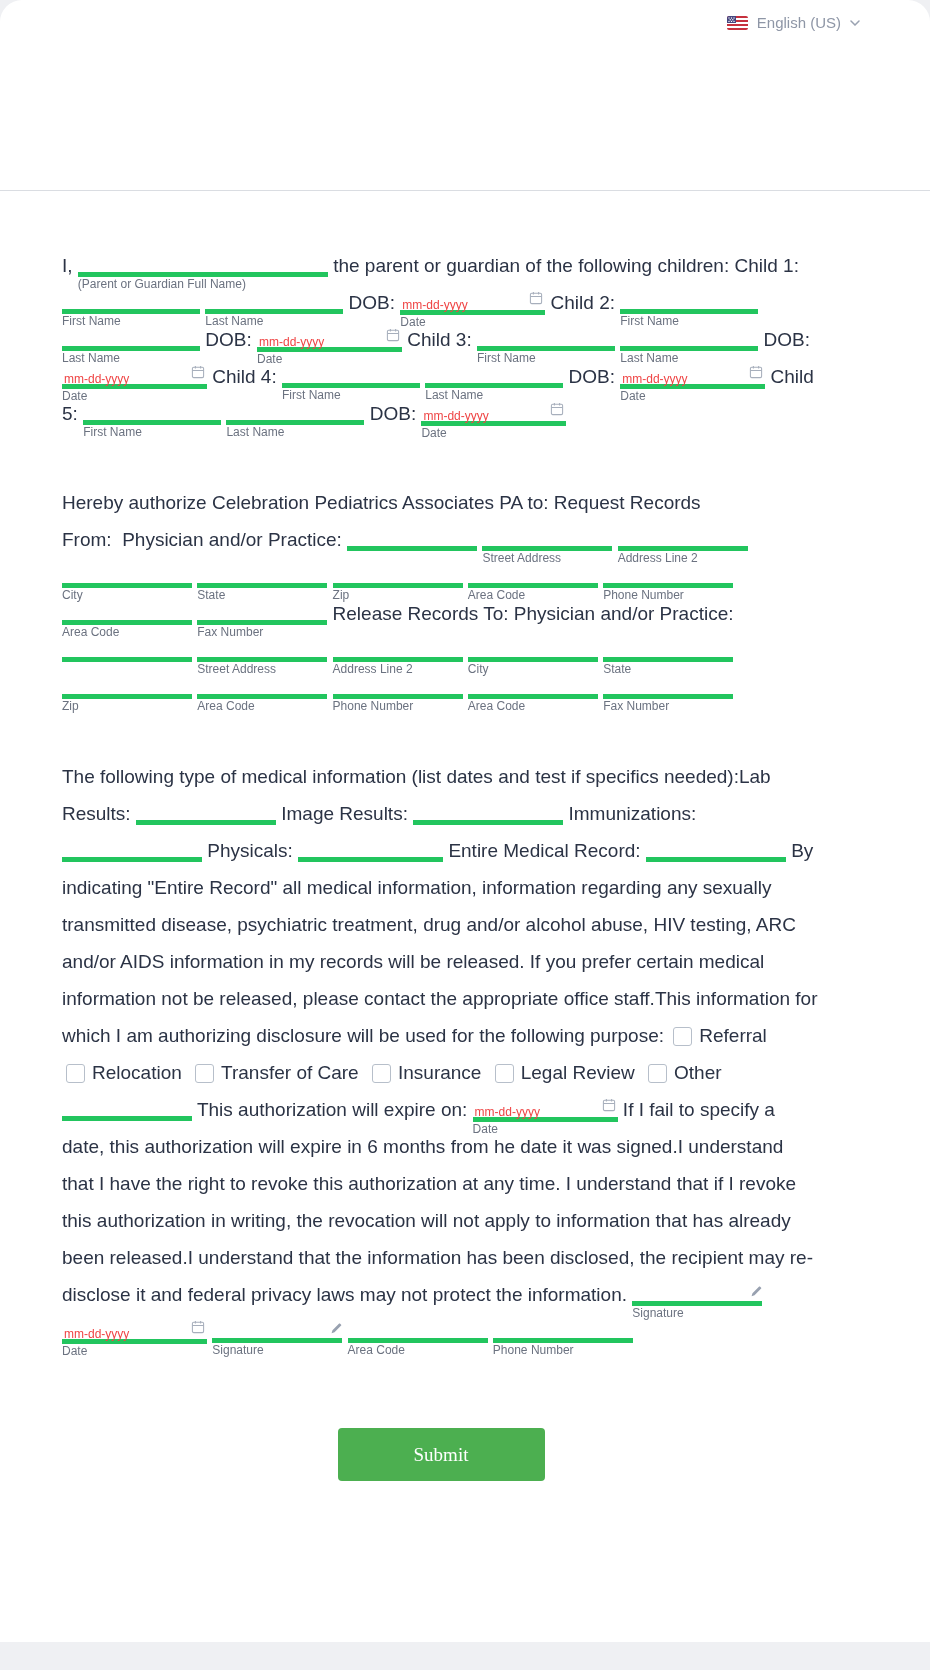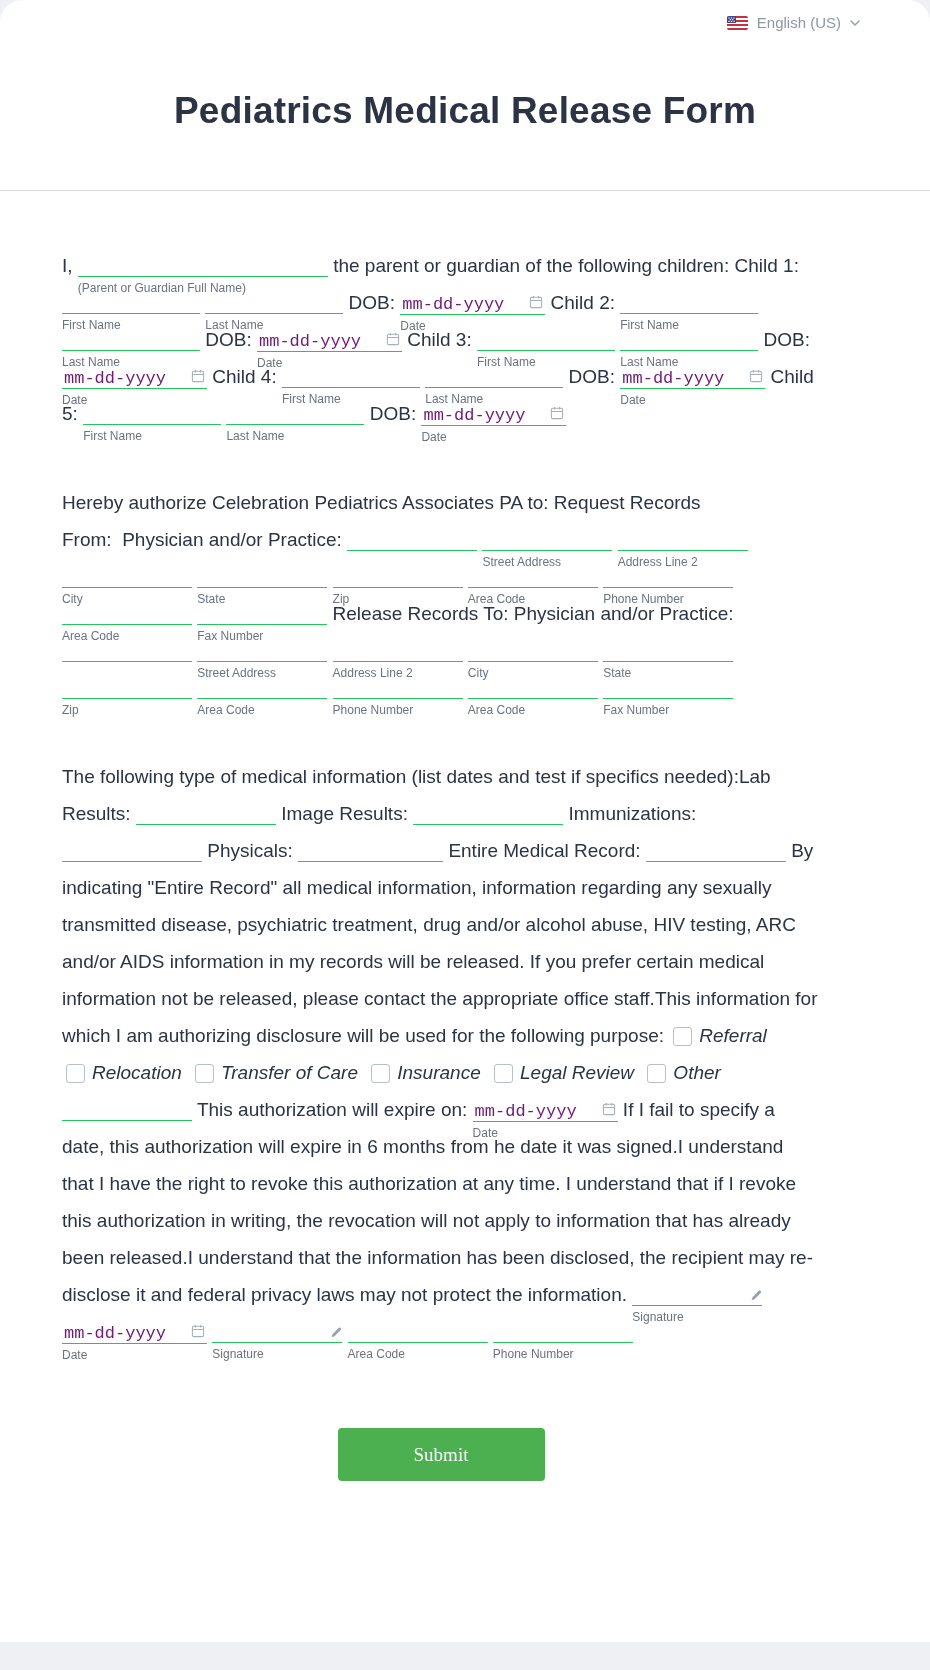--- a/index.html
+++ b/index.html
@@ -16,31 +16,31 @@
   .lang .caret { line-height: 0; }
   .title  { margin: 0; padding-top: 90px; text-align: center; font-size: 37px; font-weight: 700;
             color: #2b3345; letter-spacing: 0.2px; }
 
   .content { width: 758px; margin-left: 62px; padding-top: 56px; font-size: 19px; line-height: 37px; color: #2b3345; }
   .para    { margin: 0; }
   .para + .para { margin-top: 52px; }
 
   .txt { }
 
-  .field { display: inline-block; position: relative; border-bottom: 1px solid #22c55e; vertical-align: baseline; }
+  .field { display: inline-block; position: relative; border-bottom: 5px solid #22c55e; vertical-align: baseline; }
   .field.blank, .field.sig { height: 23px; margin-bottom: -5px; }
   .field.date  { height: 25px; line-height: 25px; white-space: nowrap; }
-  .ph    { font-size: 17px; color: #701a75; padding-left: 2px; font-family: Liberation Mono, monospace; }
+  .ph    { font-size: 12px; color: #ef4444; padding-left: 2px; }
   .icon  { line-height: 0; }
   .icon.cal { position: absolute; right: 2px; bottom: 5px; }
   .icon.pen { position: absolute; right: 0;  bottom: 4px; }
   .sub   { position: absolute; left: 0; top: 100%; margin-top: 6px; font-size: 12px; line-height: 12px;
            color: #6b7280; white-space: nowrap; }
 
-  .check-item { white-space: nowrap; margin: 16px 4px; cursor: pointer; font-style: italic; }
+  .check-item { white-space: nowrap; margin: 16px 4px; cursor: pointer; }
   .cb   { display: inline-block; width: 19px; height: 19px; border: 1px solid #b7bfca; border-radius: 3px;
           background: #fff; vertical-align: -4px; margin-right: 7px; }
 
   .submit-row { width: 758px; margin: 78px 0 0 62px; text-align: center; font-family: Liberation Serif, serif; }
   .submit-btn { width: 207px; height: 53px; border: none; border-radius: 4px; background: #4CAF50;
                 color: #ffffff; font-size: 19px; font-family: inherit; cursor: pointer; }
 </style>
 </head>
 <body>
 
@@ -71,21 +71,20 @@
             </g>
           </svg>
         </span>
         <span>English (US)</span>
         <span class="caret">
           <svg width="10" height="6" viewBox="0 0 10 6">
               <path d="M1 1l4 4 4-4" stroke="#9aa2b1" stroke-width="1.5" fill="none" stroke-linecap="round"></path>
             </svg>
         </span>
       </div>
-      <h1 class="title">Pediatrics Medical Release Form</h1>
     </div>
 
     <div class="content">
         <p class="para"><span class="txt">I,</span> <span class="field blank" style="width: 250px;"><span class="sub">(Parent or Guardian Full Name)</span></span> <span class="txt">the parent or guardian of the following children: Child 1:</span> <span class="field blank" style="width: 138px;"><span class="sub">First Name</span></span> <span class="field blank" style="width: 138px;"><span class="sub">Last Name</span></span> <span class="txt">DOB:</span> <span class="field date" style="width: 145px;"><span class="ph">mm-dd-yyyy</span><span class="icon cal"><svg width="14" height="14" viewBox="0 0 16 16" fill="none" stroke="#a7afbc" stroke-width="1.2">
                 <rect x="1.6" y="2.6" width="12.8" height="11.8" rx="1.5"></rect>
                 <path d="M1.6 6.2h12.8M5 1.2v2.8M11 1.2v2.8"></path>
               </svg></span><span class="sub">Date</span></span> <span class="txt">Child 2:</span> <span class="field blank" style="width: 138px;"><span class="sub">First Name</span></span> <span class="field blank" style="width: 138px;"><span class="sub">Last Name</span></span> <span class="txt">DOB:</span> <span class="field date" style="width: 145px;"><span class="ph">mm-dd-yyyy</span><span class="icon cal"><svg width="14" height="14" viewBox="0 0 16 16" fill="none" stroke="#a7afbc" stroke-width="1.2">
                 <rect x="1.6" y="2.6" width="12.8" height="11.8" rx="1.5"></rect>
                 <path d="M1.6 6.2h12.8M5 1.2v2.8M11 1.2v2.8"></path>
               </svg></span><span class="sub">Date</span></span> <span class="txt">Child 3:</span> <span class="field blank" style="width: 138px;"><span class="sub">First Name</span></span> <span class="field blank" style="width: 138px;"><span class="sub">Last Name</span></span> <span class="txt">DOB:</span> <span class="field date" style="width: 145px;"><span class="ph">mm-dd-yyyy</span><span class="icon cal"><svg width="14" height="14" viewBox="0 0 16 16" fill="none" stroke="#a7afbc" stroke-width="1.2">

